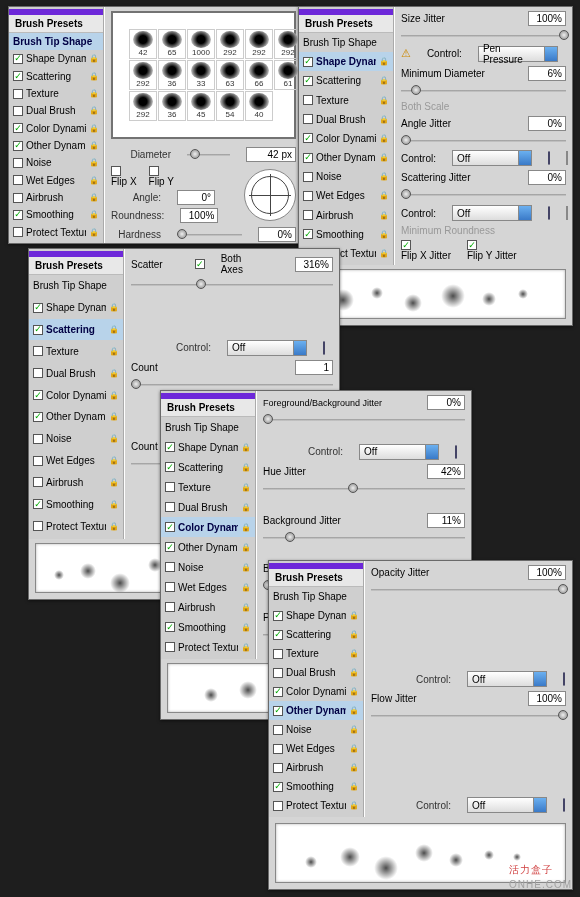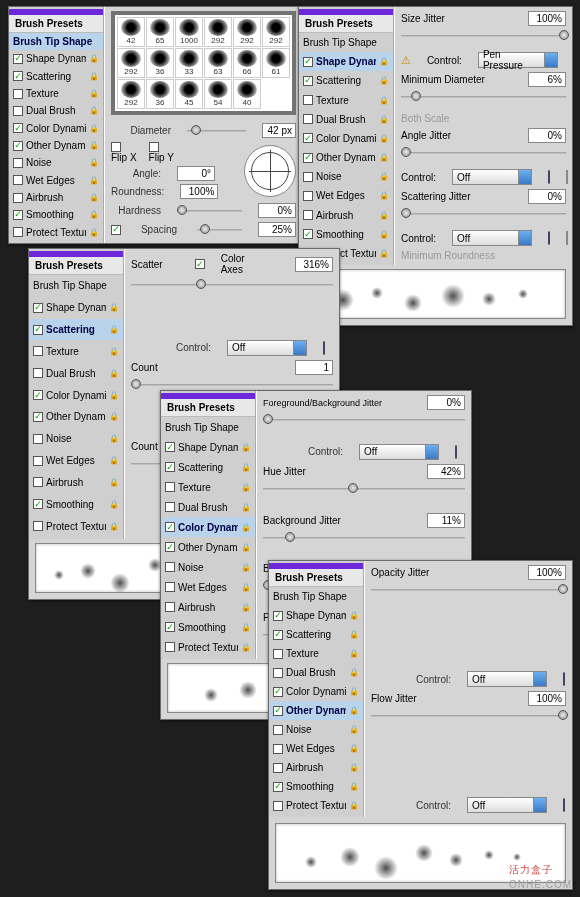--- a/index.html
+++ b/index.html
@@ -14,35 +14,35 @@
   .cb{width:10px;height:10px;border:1px solid #555;background:#fff;display:flex;align-items:center;justify-content:center;flex:0 0 10px}
   .cb.on::after{content:"✓";color:#0a0;font-size:9px;line-height:1}
   .lbl{flex:1;white-space:nowrap;overflow:hidden}
   .lock{width:10px;height:10px;display:flex;align-items:center;justify-content:center;color:#333;font-size:9px}
   .lock::before{content:"🔒";font-size:8px}
   .main{flex:1;padding:4px 6px;display:flex;flex-direction:column;gap:4px;overflow:hidden;background:#d5d5d5;border-left:1px solid #fff}
   .row{display:flex;align-items:center;gap:16px}
   .row .row-lbl{flex:0 0 80px;text-align:right;color:#333}
   .row.small .row-lbl{flex:0 0 60px}
   .inp{border:1px solid #888;background:#fff;height:15px;padding:0 3px;text-align:right;width:38px}
-  .inp.w{width:34px}
+  .inp.w{width:50px}
   .slider{flex:1;height:12px;position:relative}
   .slider::before{content:"";position:absolute;left:0;right:0;top:5px;height:2px;background:linear-gradient(#999,#ccc)}
   .slider .thumb{position:absolute;width:10px;height:10px;background:radial-gradient(#eee,#888);border:1px solid #555;border-radius:50%;top:0}
   .dropdown{border:1px solid #888;background:linear-gradient(#fff,#ddd);height:16px;padding:0 14px 0 4px;position:relative;min-width:80px;display:flex;align-items:center}
   .dropdown::after{content:"";position:absolute;right:0;top:0;bottom:0;width:12px;background:linear-gradient(#6bb0f0,#3a7ac8);border-left:1px solid #888}
   .blue-btn{width:14px;height:14px;background:linear-gradient(#6bb0f0,#3a7ac8);border:1px solid #446;border-radius:2px}
   .xinp{width:30px;height:14px;border:1px solid #888;background:#fff}
   .warn{color:#c80;font-size:11px}
   .preview{margin:4px 6px 6px;height:50px;background:#fff;border:1px solid #888;box-shadow:inset 0 0 3px rgba(0,0,0,.3);position:relative;overflow:hidden}
   .preview .blob{position:absolute;border-radius:50%;background:radial-gradient(circle,rgba(0,0,0,.7),rgba(0,0,0,0) 70%)}
   .preview.big{height:60px;margin:6px}
   .preview-bottom{flex:0 0 auto}
   
-  .brush-grid{border:4px solid #737373;background:#fff;padding:2px;display:grid;grid-template-columns:repeat(6,28px);grid-auto-rows:30px;gap:1px;margin-bottom:4px}
+  .brush-grid{border:2px solid #737373;background:#fff;padding:16px;display:grid;grid-template-columns:repeat(6,28px);grid-auto-rows:30px;gap:1px;margin-bottom:4px}
   .bcell{border:1px solid #ccc;display:flex;flex-direction:column;align-items:center;justify-content:space-between;padding:1px;overflow:hidden}
   .bcell .ico{width:20px;height:18px;background:radial-gradient(circle,#000 30%,#fff 90%);border-radius:50%}
   .bcell .sz{font-size:8px;color:#333}
   .dimmed{color:#999}
   .watermark{position:absolute;right:8px;bottom:6px;color:#a0a0a0;font-size:12px;letter-spacing:1px}
   .watermark .r{color:#d04040}
 </style>
 </head>
 <body>
 
@@ -343,20 +343,24 @@
           <span>Control:</span>
           <div class="dropdown">
             <span>Off</span>
           </div>
           <span class="blue-btn"></span>
           <span class="xinp"></span>
         </div>
     <div class="row">
           <span class="dimmed">Minimum Roundness</span>
         </div>
+    <div class="row" style="gap:16px">
+          <label><span class="cb on"></span> <span>Flip X Jitter</span></label>
+          <label><span class="cb on"></span> <span>Flip Y Jitter</span></label>
+        </div>
   </div>
  </div>
  <div class="preview preview-bottom">
    <span class="blob" style="left:10%;top:40%;width:22px;height:22px"></span>
       <span class="blob" style="left:25%;top:35%;width:12px;height:12px"></span>
       <span class="blob" style="left:38%;top:50%;width:18px;height:18px"></span>
       <span class="blob" style="left:52%;top:30%;width:24px;height:24px"></span>
       <span class="blob" style="left:68%;top:45%;width:14px;height:14px"></span>
       <span class="blob" style="left:82%;top:40%;width:10px;height:10px"></span>
  </div>
@@ -423,21 +427,21 @@
           <span class="cb"></span>
           <span class="lbl">Protect Texture</span>
           <span class="lock"></span>
         </div>
   </div>
   <div class="main">
     <div class="row">
           <span>Scatter</span>
           <span style="flex:1"></span>
           <span class="cb on"></span>
-          <span>Color Axes</span>
+          <span>Both Axes</span>
           <span style="width:20px"></span>
           <input class="inp" value="316%" style="">
         </div>
     <div class="slider">
           <span class="thumb" style="left:32%"></span>
         </div>
     <div class="row">
           <span class="row-lbl">Control:</span>
           <div class="dropdown">
             <span>Off</span>

